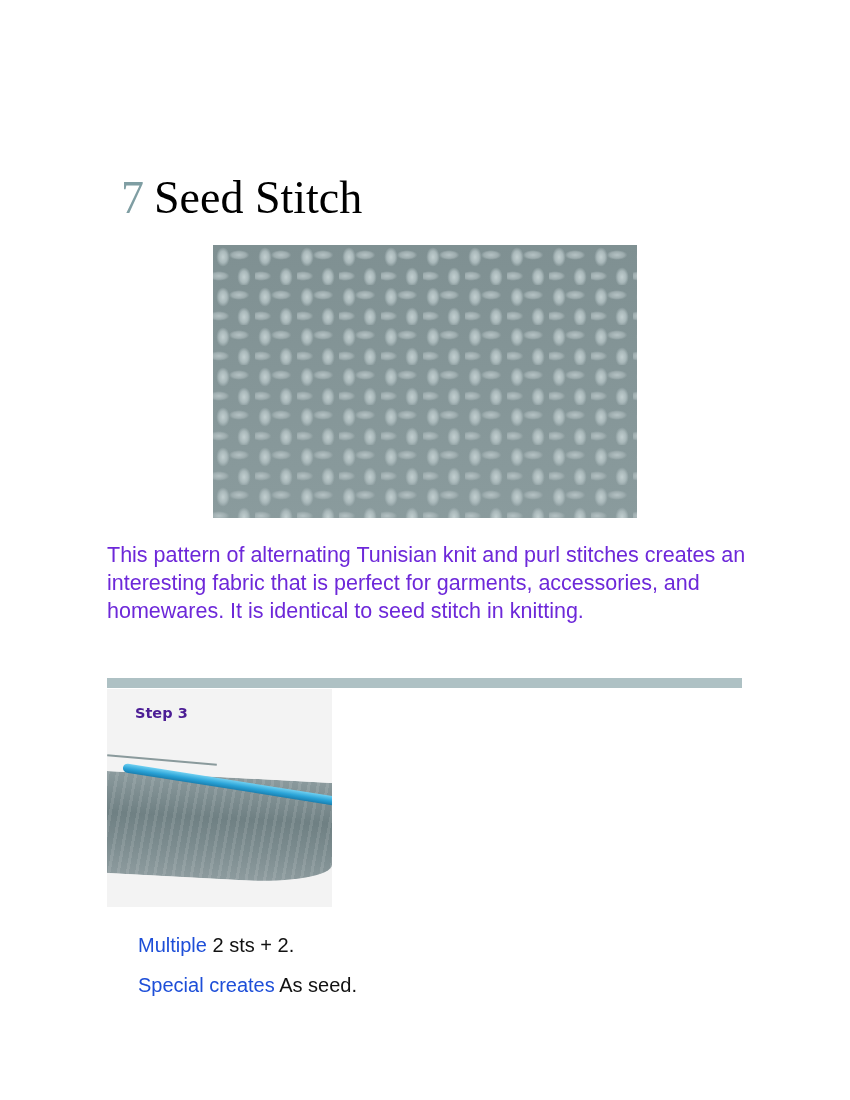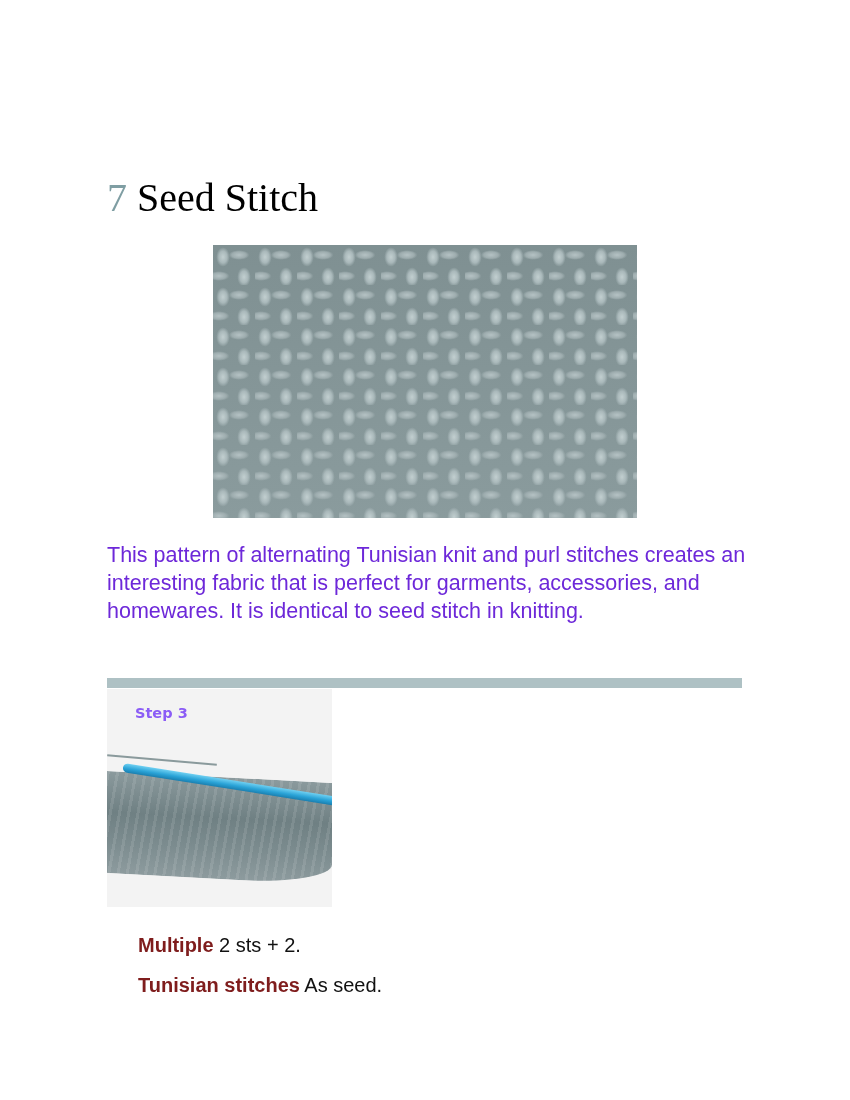--- a/index.html
+++ b/index.html
@@ -1,20 +1,20 @@
 <!DOCTYPE html>
 <html><head>
 <meta charset="utf-8">
 <style>
   html, body { margin: 0; padding: 0; background: #ffffff; }
   body { width: 850px; height: 1100px; position: relative; overflow: hidden; }
   .title {
-    position: absolute; left: 107px; top: 176px;
+    position: absolute; left: 121px; top: 176px;
     font-family: "Liberation Serif", "DejaVu Serif", serif;
-    font-size: 40px; line-height: 44px; color: #000; margin: 0; font-weight: normal;
+    font-size: 46px; line-height: 44px; color: #000; margin: 0; font-weight: normal;
     white-space: nowrap;
   }
   .title .num { color: #7f9ea3; margin-right: 10px; }
   .hero {
     position: absolute; left: 213px; top: 245px; width: 424px; height: 273px;
     background-color: #93a4a6;
     background-image:
       radial-gradient(ellipse 9px 13px at 10px 12px, #c2cfd0 0%, #a9b8ba 45%, rgba(0,0,0,0) 75%),
       radial-gradient(ellipse 9px 13px at 31px 32px, #c2cfd0 0%, #a9b8ba 45%, rgba(0,0,0,0) 75%),
       radial-gradient(ellipse 13px 6px at 26px 10px, #b5c2c4 0%, #9dacae 55%, rgba(0,0,0,0) 80%),
@@ -31,21 +31,21 @@
     position: absolute; left: 107px; top: 678px; width: 635px; height: 10px;
     background: #aec1c4;
   }
   .step-img {
     position: absolute; left: 107px; top: 689px; width: 225px; height: 218px;
     background: #f3f3f3; overflow: hidden;
   }
   .step-label {
     position: absolute; left: 28px; top: 16px;
     font-family: "DejaVu Sans", "Liberation Sans", sans-serif;
-    font-size: 14.5px; font-weight: bold; color: #8b5cf6;
+    font-size: 14.5px; font-weight: bold; color: #4c1d95;
   }
   .step-fabric {
     position: absolute; left: 0; top: 88px; width: 225px; height: 102px;
     background:
       repeating-linear-gradient(100deg, rgba(255,255,255,0.10) 0 3px, rgba(0,0,0,0) 3px 9px),
       linear-gradient(180deg, #8b9a9d 0%, #6f8083 40%, #7c8c8f 70%, #8d9b9e 100%);
     border-radius: 0 0 40% 0 / 0 0 20% 0;
     transform: skewY(3deg);
   }
   .step-hook {
@@ -55,21 +55,21 @@
   }
   .step-yarn {
     position: absolute; left: 0; top: 70px; width: 110px; height: 2px;
     background: #8a9a9c; transform: rotate(5deg);
   }
   .spec {
     position: absolute; left: 138px;
     font-family: "Liberation Sans", "DejaVu Sans", sans-serif;
     font-size: 20px; line-height: 24px; color: #111; margin: 0; white-space: nowrap;
   }
-  .spec b { font-weight: bold; color: #7f1d1d; }
+  .spec b { font-weight: normal; color: #1d4ed8; }
 </style>
 </head>
 <body>
 
 <h1 class="title"><span class="num">7</span><span>Seed Stitch</span></h1>
 
 <div class="hero" role="img" aria-label="Seed stitch Tunisian crochet swatch in grey-blue yarn"></div>
 
 <p class="desc">This pattern of alternating Tunisian knit and purl stitches creates an interesting fabric that is perfect for garments, accessories, and homewares. It is identical to seed stitch in knitting.</p>
 
@@ -77,13 +77,13 @@
 
 <div class="step-img">
   <span class="step-label">Step 3</span>
   <div class="step-yarn"></div>
   <div class="step-fabric"></div>
   <div class="step-hook"></div>
 </div>
 
 <p class="spec" style="top:933px;"><b>Multiple</b> <span>2 sts + 2.</span></p>
 
-<p class="spec" style="top:973px;"><b>Tunisian stitches</b> <span>As seed.</span></p>
+<p class="spec" style="top:973px;"><b>Special creates</b> <span>As seed.</span></p>
 
 </body></html>

